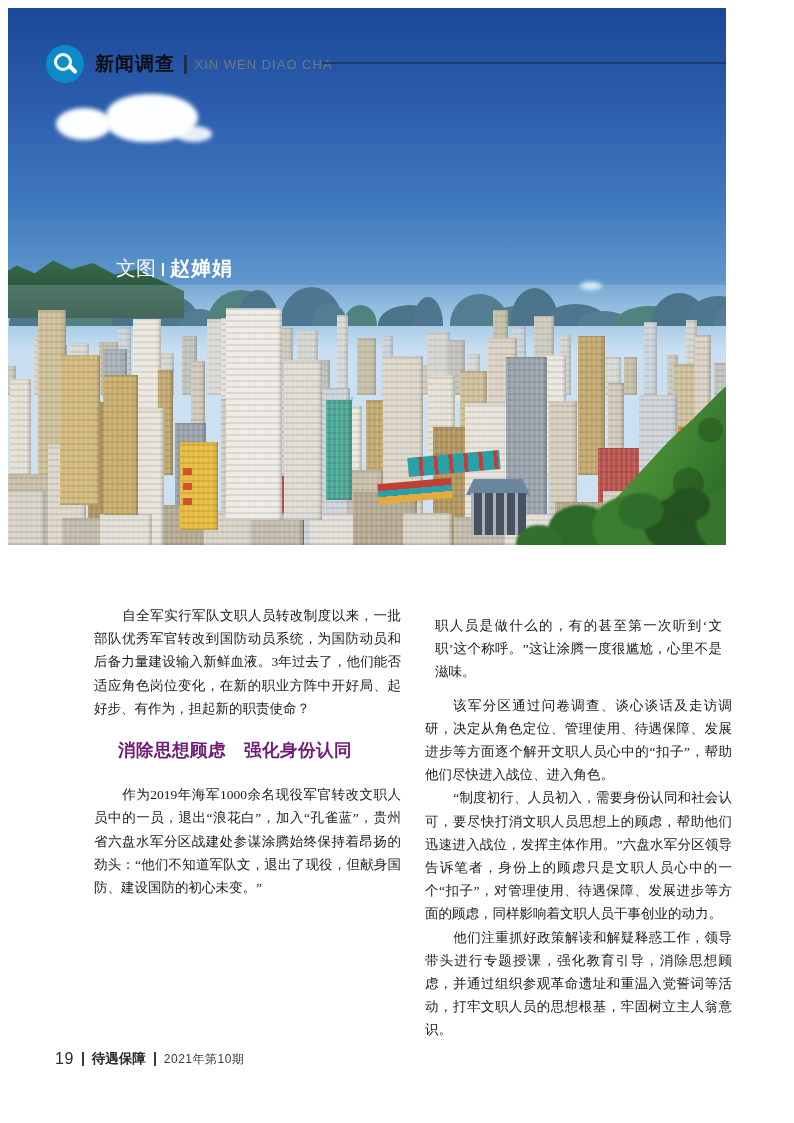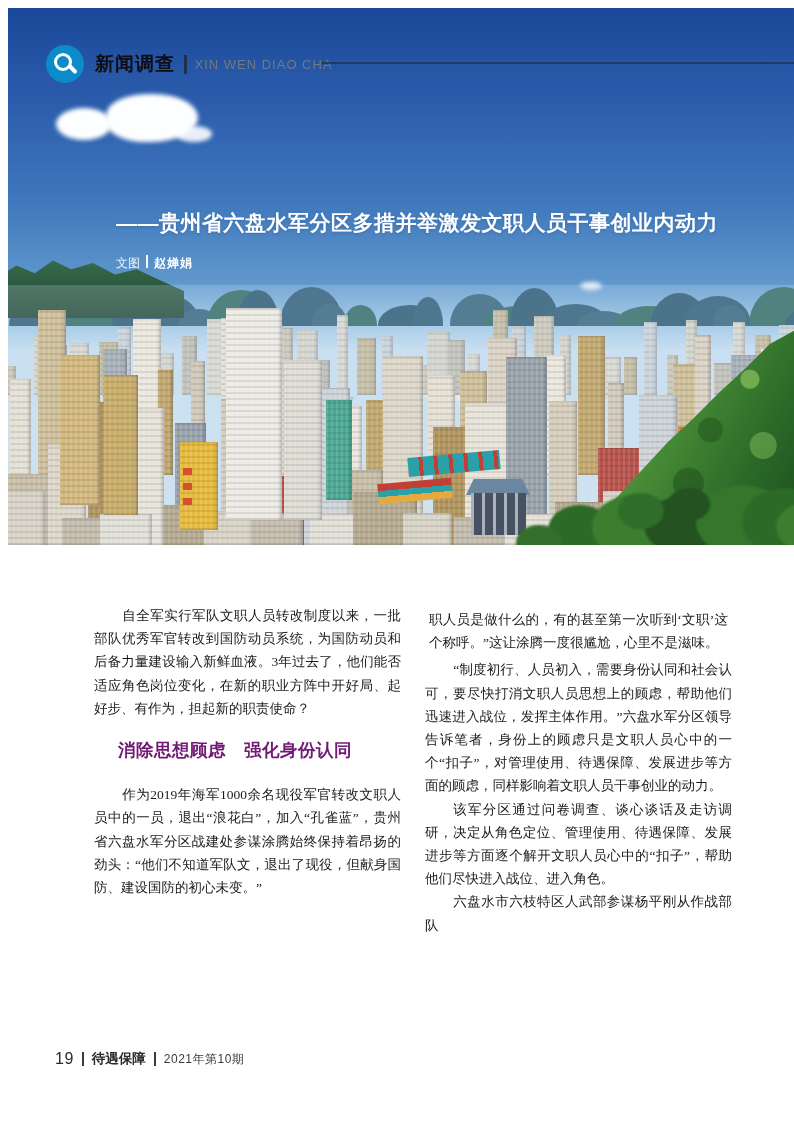--- a/index.html
+++ b/index.html
@@ -1,20 +1,20 @@
 <!DOCTYPE html>
 <html><head>
 <meta charset="utf-8">
 <style>
   html,body{margin:0;padding:0;background:#e8e8e8;}
   .page{position:relative;width:794px;height:1123px;background:#ffffff;margin:0 auto;
         overflow:hidden;font-family:"Liberation Sans",sans-serif;}
 
   
-  .photo{position:absolute;left:8px;top:8px;width:786px;height:537px;overflow:hidden;}
+  .photo{position:absolute;left:8px;top:8px;width:718px;height:537px;overflow:hidden;}
   .sky{position:absolute;inset:0;
     background:linear-gradient(180deg,#1b4899 0%,#2b5cac 17%,#3f78bc 36%,#5f97cc 51%,
       #85b5dc 56%,#a8cce8 60%,#c9e1f2 64%,#cfe2f0 100%);}
   .cloud{position:absolute;background:#fdfeff;border-radius:50%;filter:blur(2px);}
   #photo-art{position:absolute;inset:0;}
   #photo-art div{position:absolute;}
   .hill{border-radius:50% 50% 0 0/95% 95% 0 0;}
   .bld{box-shadow:inset -2px 0 3px rgba(30,40,60,.25);
     background-image:repeating-linear-gradient(0deg,rgba(25,35,50,.10) 0 2px,transparent 2px 6px),
       repeating-linear-gradient(90deg,rgba(255,255,255,.12) 0 2px,transparent 2px 5px);}
@@ -30,33 +30,33 @@
   .ktitle{margin-left:11px;font-size:19px;font-weight:bold;color:#0d0d12;letter-spacing:1px;}
   .kbar{display:inline-block;width:2.5px;height:19px;background:#1d2a3c;margin:0 8px 0 9px;opacity:.85;}
   .klatin{font-size:13px;color:#6e7a85;letter-spacing:1px;}
   .krule{position:absolute;left:314px;right:0;top:54px;height:2px;background:#1d3b63;opacity:.92;z-index:6;}
 
   
   .hero-title{position:absolute;left:116px;top:137px;z-index:6;color:#fff;
     font-size:41px;font-weight:bold;letter-spacing:1px;text-shadow:0 2px 4px rgba(20,50,110,.25);}
   .hero-subtitle{position:absolute;left:108px;top:201px;z-index:6;color:#fff;
     font-size:21px;font-weight:bold;letter-spacing:.5px;text-shadow:0 1px 3px rgba(20,50,110,.25);}
-  .hero-byline{position:absolute;left:108px;top:247px;z-index:6;color:#fff;font-size:12px;}
+  .hero-byline{position:absolute;left:108px;top:247px;z-index:6;color:#fff;font-size:20px;}
   .hero-byline .bl-label{font-weight:normal;opacity:.92;}
   .hero-byline .bl-bar{display:inline-block;width:2px;height:13px;background:#fff;
     margin:0 6px;vertical-align:-1px;opacity:.95;}
   .hero-byline .bl-author{font-weight:bold;letter-spacing:1px;}
 
   
   .col{position:absolute;top:604px;width:307px;font-family:"Liberation Serif",serif;
     font-size:13.5px;line-height:23.2px;color:#1a1a1a;text-align:justify;}
   .col-left{left:94px;}
   .col-right{left:425px;}
   .para{text-indent:2.1em;margin:0;}
-  .para-cont{text-indent:0;margin:4px;}
+  .para-cont{text-indent:0;margin:10px;}
   .sec-heading{font-family:"Liberation Sans",sans-serif;font-weight:bold;font-size:17.5px;
     color:#701a75;margin:19px 0 21px 24px;text-align:left;letter-spacing:.5px;text-indent:0;}
 
   
   .footer{position:absolute;left:55px;top:1050px;display:flex;align-items:center;color:#2b2b2b;z-index:3;}
   .f-num{font-size:16px;letter-spacing:.5px;}
   .fsep{display:inline-block;width:2px;height:14px;background:#3a3a3a;margin:0 8px;}
   .f-mag{font-size:13.5px;font-weight:bold;}
   .f-issue{font-size:12px;color:#3a3a3a;letter-spacing:.5px;}
 </style>
@@ -227,36 +227,35 @@
       </div>
 
     <div class="kicker">
       <div class="mag"></div>
       <span class="ktitle">新闻调查</span>
       <span class="kbar"></span>
       <span class="klatin">XIN WEN DIAO CHA</span>
     </div>
     <div class="krule"></div>
 
-    <div class="hero-subtitle">——贵州省六盘水军分区多措并举激发文职人员干事创业内动力</div>
     <div class="hero-byline">
       <span class="bl-label">文图</span><span class="bl-bar"></span><span class="bl-author">赵婵娟</span>
     </div>
   </div>
 
   <div class="col col-left">
       <div class="para">自全军实行军队文职人员转改制度以来，一批部队优秀军官转改到国防动员系统，为国防动员和后备力量建设输入新鲜血液。3年过去了，他们能否适应角色岗位变化，在新的职业方阵中开好局、起好步、有作为，担起新的职责使命？</div>
       <div class="sec-heading">消除思想顾虑　强化身份认同</div>
       <div class="para">作为2019年海军1000余名现役军官转改文职人员中的一员，退出“浪花白”，加入“孔雀蓝”，贵州省六盘水军分区战建处参谋涂腾始终保持着昂扬的劲头：“他们不知道军队文，退出了现役，但献身国防、建设国防的初心未变。”</div>
     </div>
   <div class="col col-right">
       <div class="para-cont">职人员是做什么的，有的甚至第一次听到‘文职’这个称呼。”这让涂腾一度很尴尬，心里不是滋味。</div>
+      <div class="para">该军分区通过问卷调查、谈心谈话及走访调研，决定从角色定位、管理使用、待遇保障、发展进步等方面逐个解开文职人员心中的“扣子”，帮助他们尽快进入战位、进入角色。</div>
       <div class="para">“制度初行、人员初入，需要身份认同和社会认可，要尽快打消文职人员思想上的顾虑，帮助他们迅速进入战位，发挥主体作用。”六盘水军分区领导告诉笔者，身份上的顾虑只是文职人员心中的一个“扣子”，对管理使用、待遇保障、发展进步等方面的顾虑，同样影响着文职人员干事创业的动力。</div>
-      <div class="para">该军分区通过问卷调查、谈心谈话及走访调研，决定从角色定位、管理使用、待遇保障、发展进步等方面逐个解开文职人员心中的“扣子”，帮助他们尽快进入战位、进入角色。</div>
-      <div class="para">六盘水市六枝特区人武部参谋杨平刚从作战部队</div>
+      <div class="para">他们注重抓好政策解读和解疑释惑工作，领导带头进行专题授课，强化教育引导，消除思想顾虑，并通过组织参观革命遗址和重温入党誓词等活动，打牢文职人员的思想根基，牢固树立主人翁意识。</div>
     </div>
 
   <div class="footer">
     <span class="f-num">19</span>
     <span class="fsep"></span>
     <span class="f-mag">待遇保障</span>
     <span class="fsep"></span>
     <span class="f-issue">2021年第10期</span>
   </div>
 </div>

